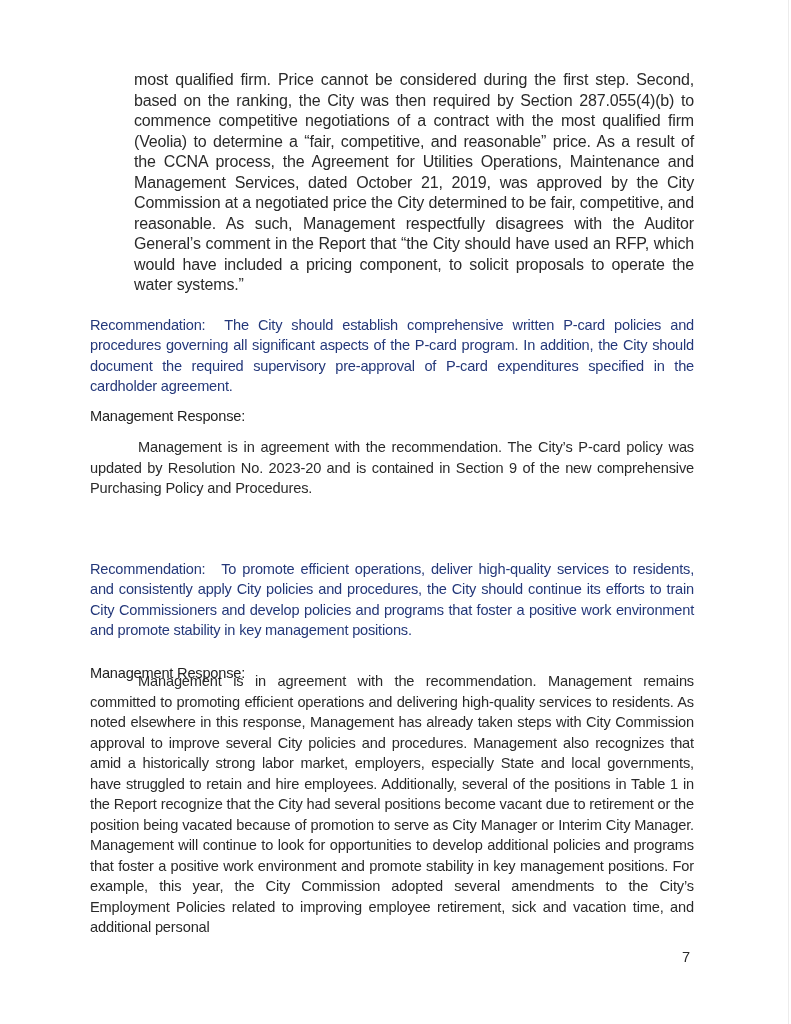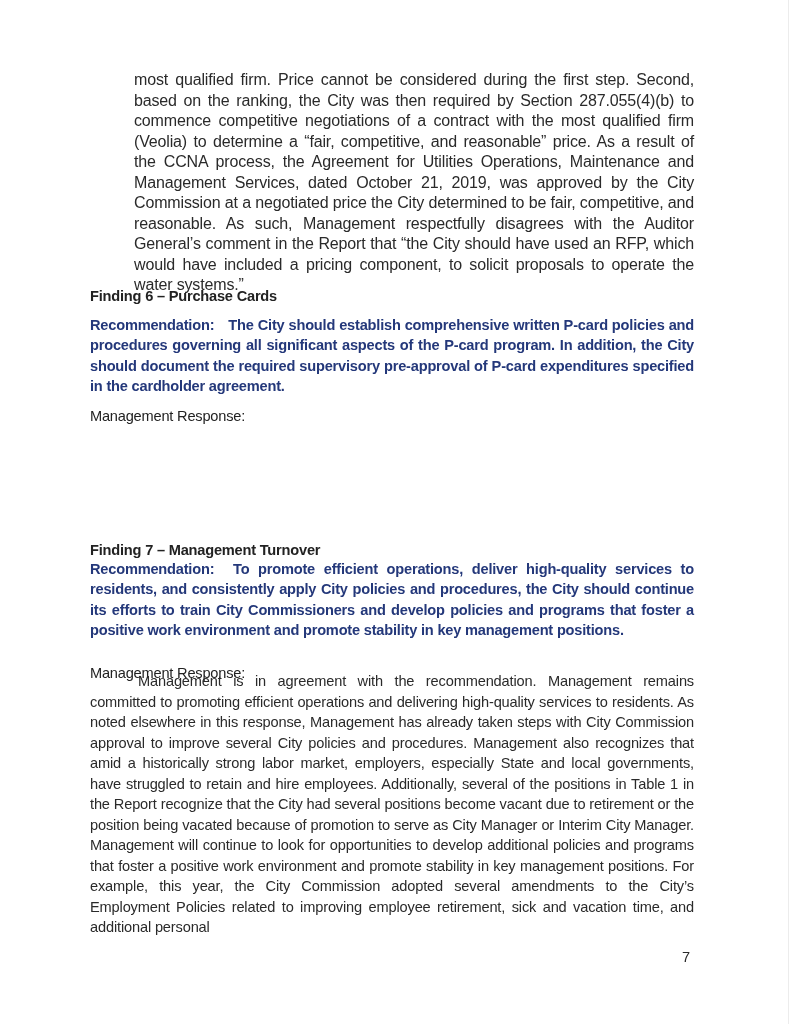--- a/index.html
+++ b/index.html
@@ -52,21 +52,21 @@
       line-height: 20px;
       color: #222222;
       letter-spacing: -0.2px;
     }
     .h-f6 { left: 90px; top: 286px; }
     .h-f7 { left: 90px; top: 540px; }
     .rec {
       position: absolute;
       left: 90px;
       width: 604px;
-      font-weight: bold;
+      font-weight: normal;
       font-size: 14.6px;
       line-height: 20.3px;
       color: #24387a;
       text-align: justify;
       text-align-last: left;
       letter-spacing: -0.2px;
     }
     .rec-f6 { top: 315px; }
     .rec-f7 { top: 559px; }
     .rec .rec-label { margin-right: 10px; }
@@ -104,28 +104,27 @@
     }
   </style>
 </head>
 <body>
 
 <div class="page">
   <div class="edge-line"></div>
 
   <div class="para p-intro">most qualified firm.  Price cannot be considered during the first step.  Second, based on the ranking, the City was then required by Section 287.055(4)(b) to commence competitive negotiations of a contract with the most qualified firm (Veolia) to determine a “fair, competitive, and reasonable” price.  As a result of the CCNA process, the Agreement for Utilities Operations, Maintenance and Management Services, dated October 21, 2019, was approved by the City Commission at a negotiated price the City determined to be fair, competitive, and reasonable.   As such, Management respectfully disagrees with the Auditor General’s comment in the Report that “the City should have used an RFP, which would have included a pricing component, to solicit proposals to operate the water systems.”</div>
 
-  <div class="heading h-f6">Finding 6 – Purchase Cards</div>
   <div class="rec rec-f6">
     <span class="rec-label">Recommendation:</span>
     <span>The City should establish comprehensive written P-card policies and procedures governing all significant aspects of the P-card program.  In addition, the City should document the required supervisory pre-approval of P-card expenditures specified in the cardholder agreement.</span>
   </div>
   <div class="mr-label mr-f6">Management Response:</div>
+  <div class="resp resp-f6">Management is in agreement with the recommendation. The City’s P-card policy was updated by Resolution No. 2023-20 and is contained in Section 9 of the new comprehensive Purchasing Policy and Procedures.</div>
 
-  <div class="heading h-f7">Finding 7 – Management Turnover</div>
   <div class="rec rec-f7">
     <span class="rec-label">Recommendation:</span>
     <span>To promote efficient operations, deliver high-quality services to residents, and consistently apply City policies and procedures, the City should continue its efforts to train City Commissioners and develop policies and programs that foster a positive work environment and promote stability in key management positions.</span>
   </div>
   <div class="mr-label mr-f7">Management Response:</div>
   <div class="resp resp-f7">Management is in agreement with the recommendation.  Management remains committed to promoting efficient operations and delivering high-quality services to residents.  As noted elsewhere in this response, Management has already taken steps with City Commission approval to improve several City policies and procedures.  Management also recognizes that amid a historically strong labor market, employers, especially State and local governments, have struggled to retain and hire employees. Additionally, several of the positions in Table 1 in the Report recognize that the City had several positions become vacant due to retirement or the position being vacated because of promotion to serve as City Manager or Interim City Manager. Management will continue to look for opportunities to develop additional policies and programs that foster a positive work environment and promote stability in key management positions. For example, this year, the City Commission adopted several amendments to the City’s Employment Policies related to improving employee retirement, sick and vacation time, and additional personal</div>
 
   <div class="page-number">7</div>
 </div>
 

